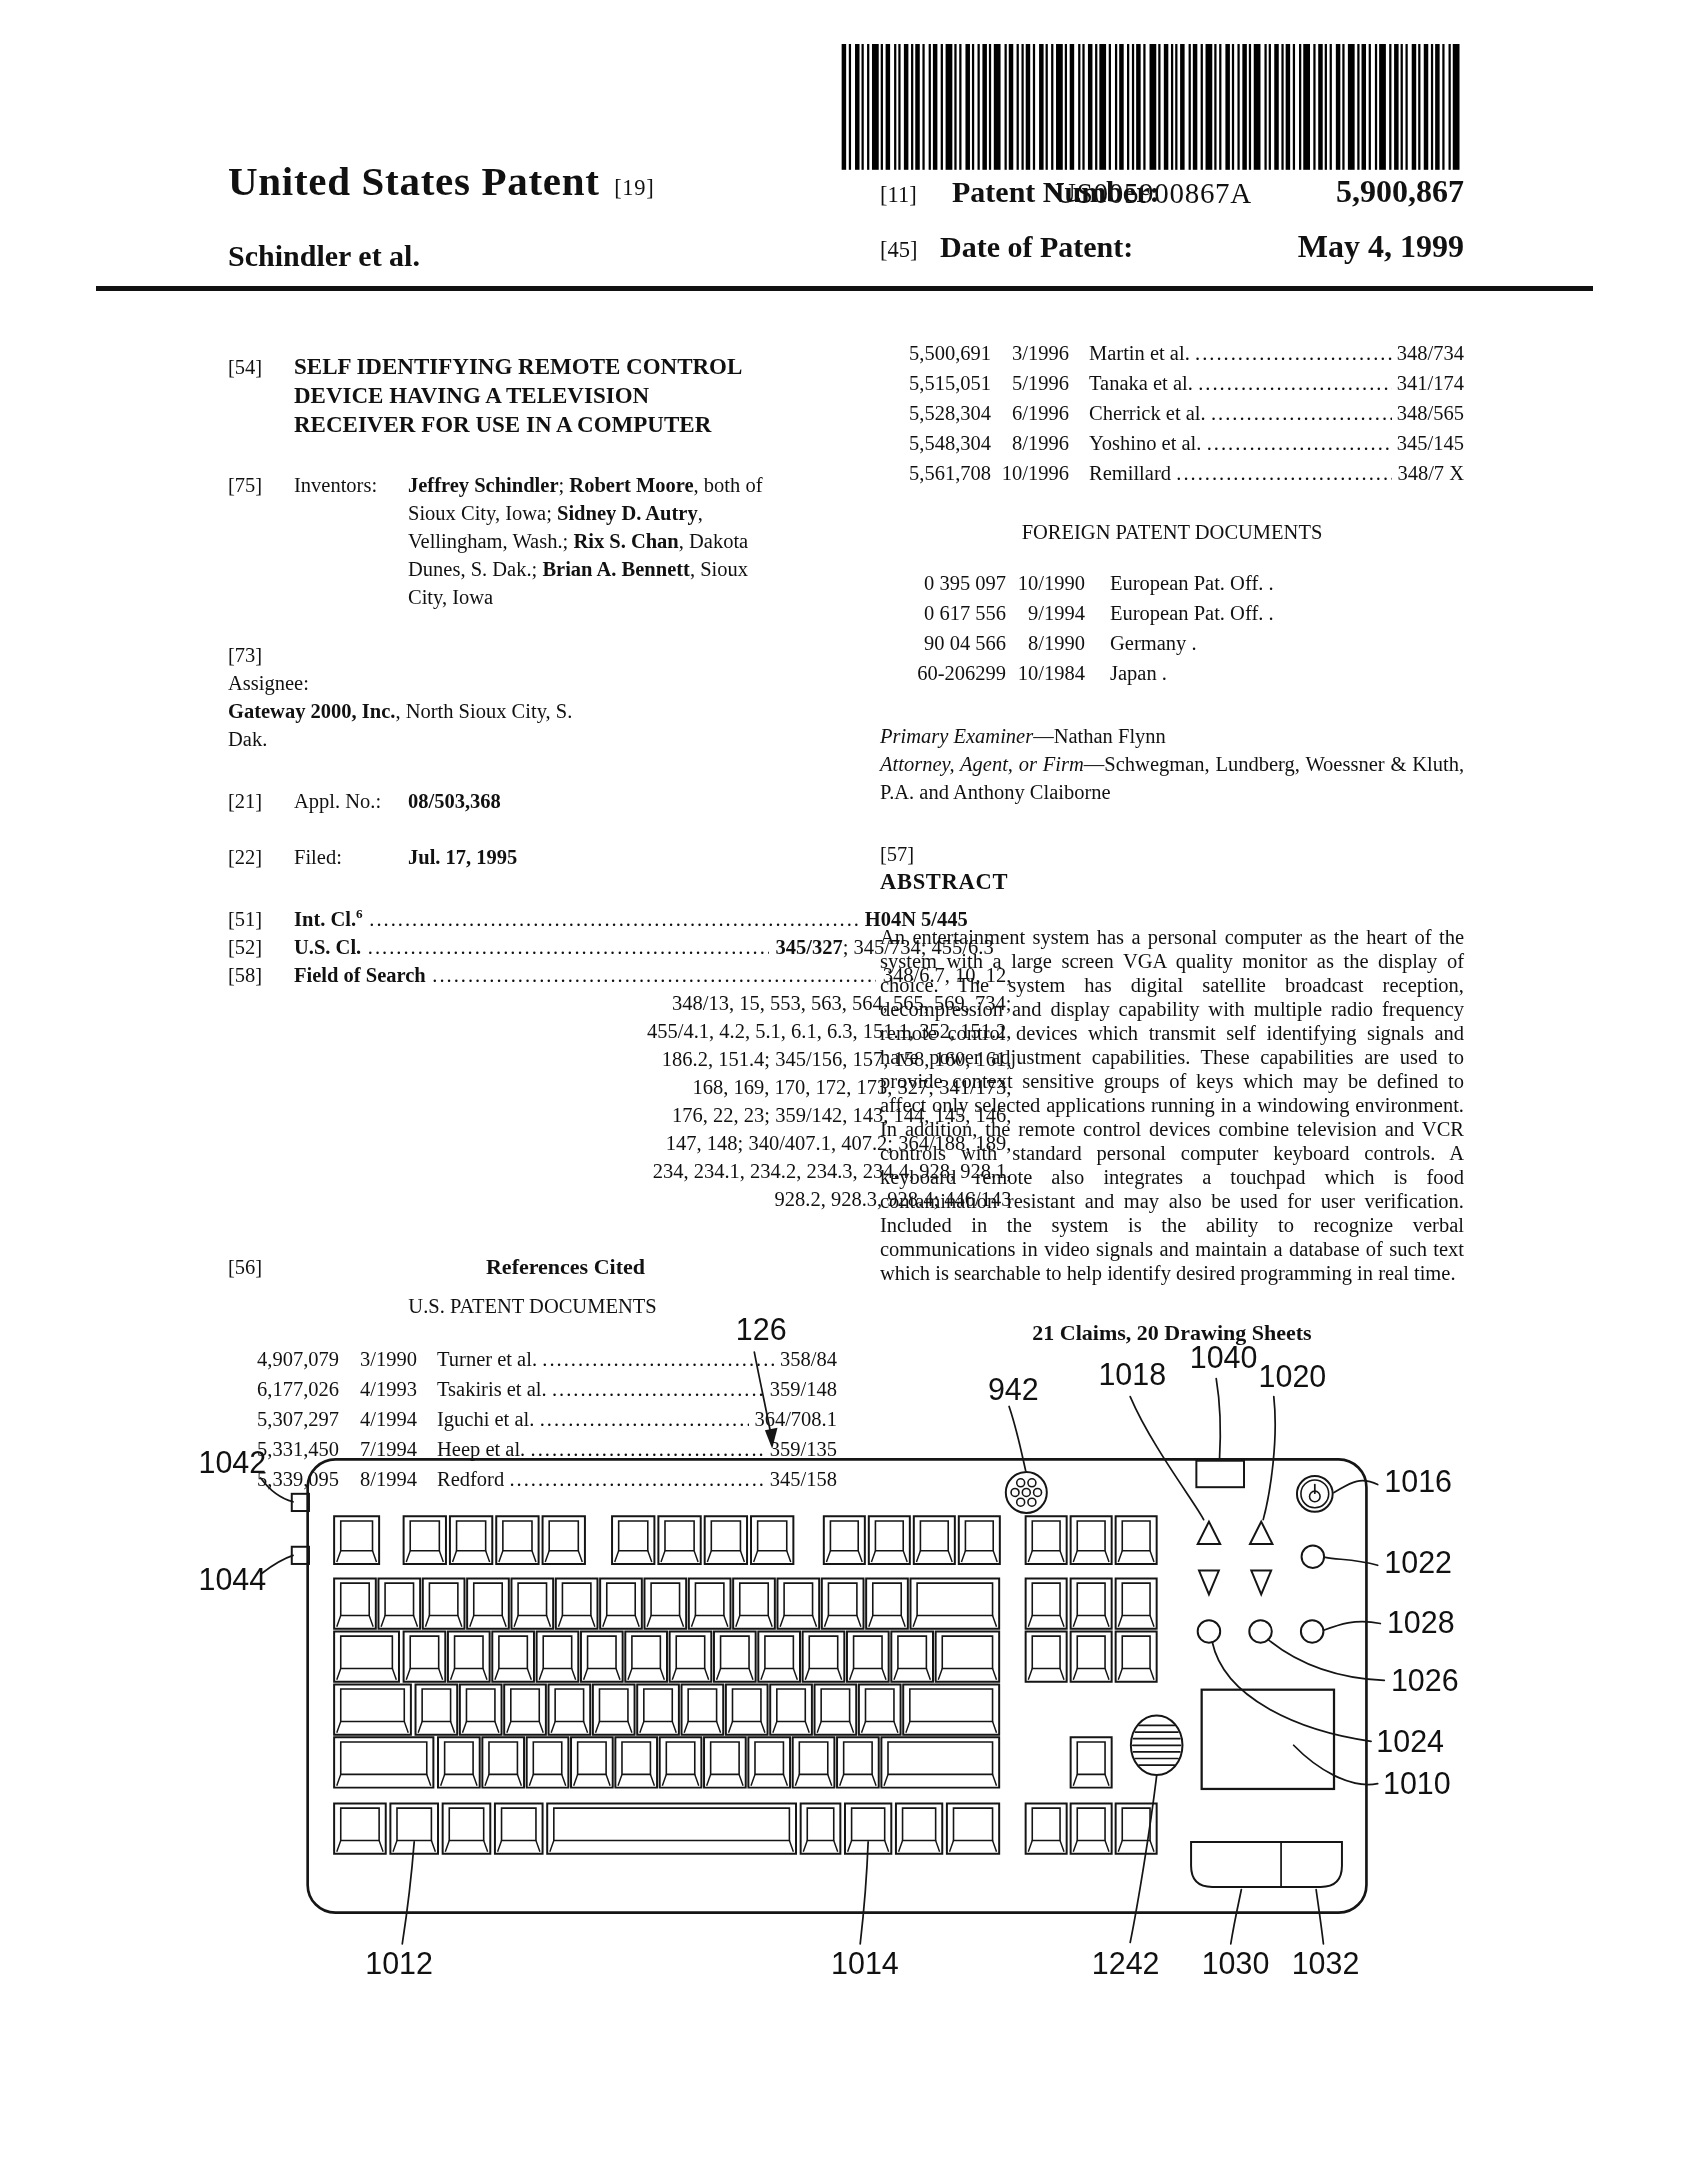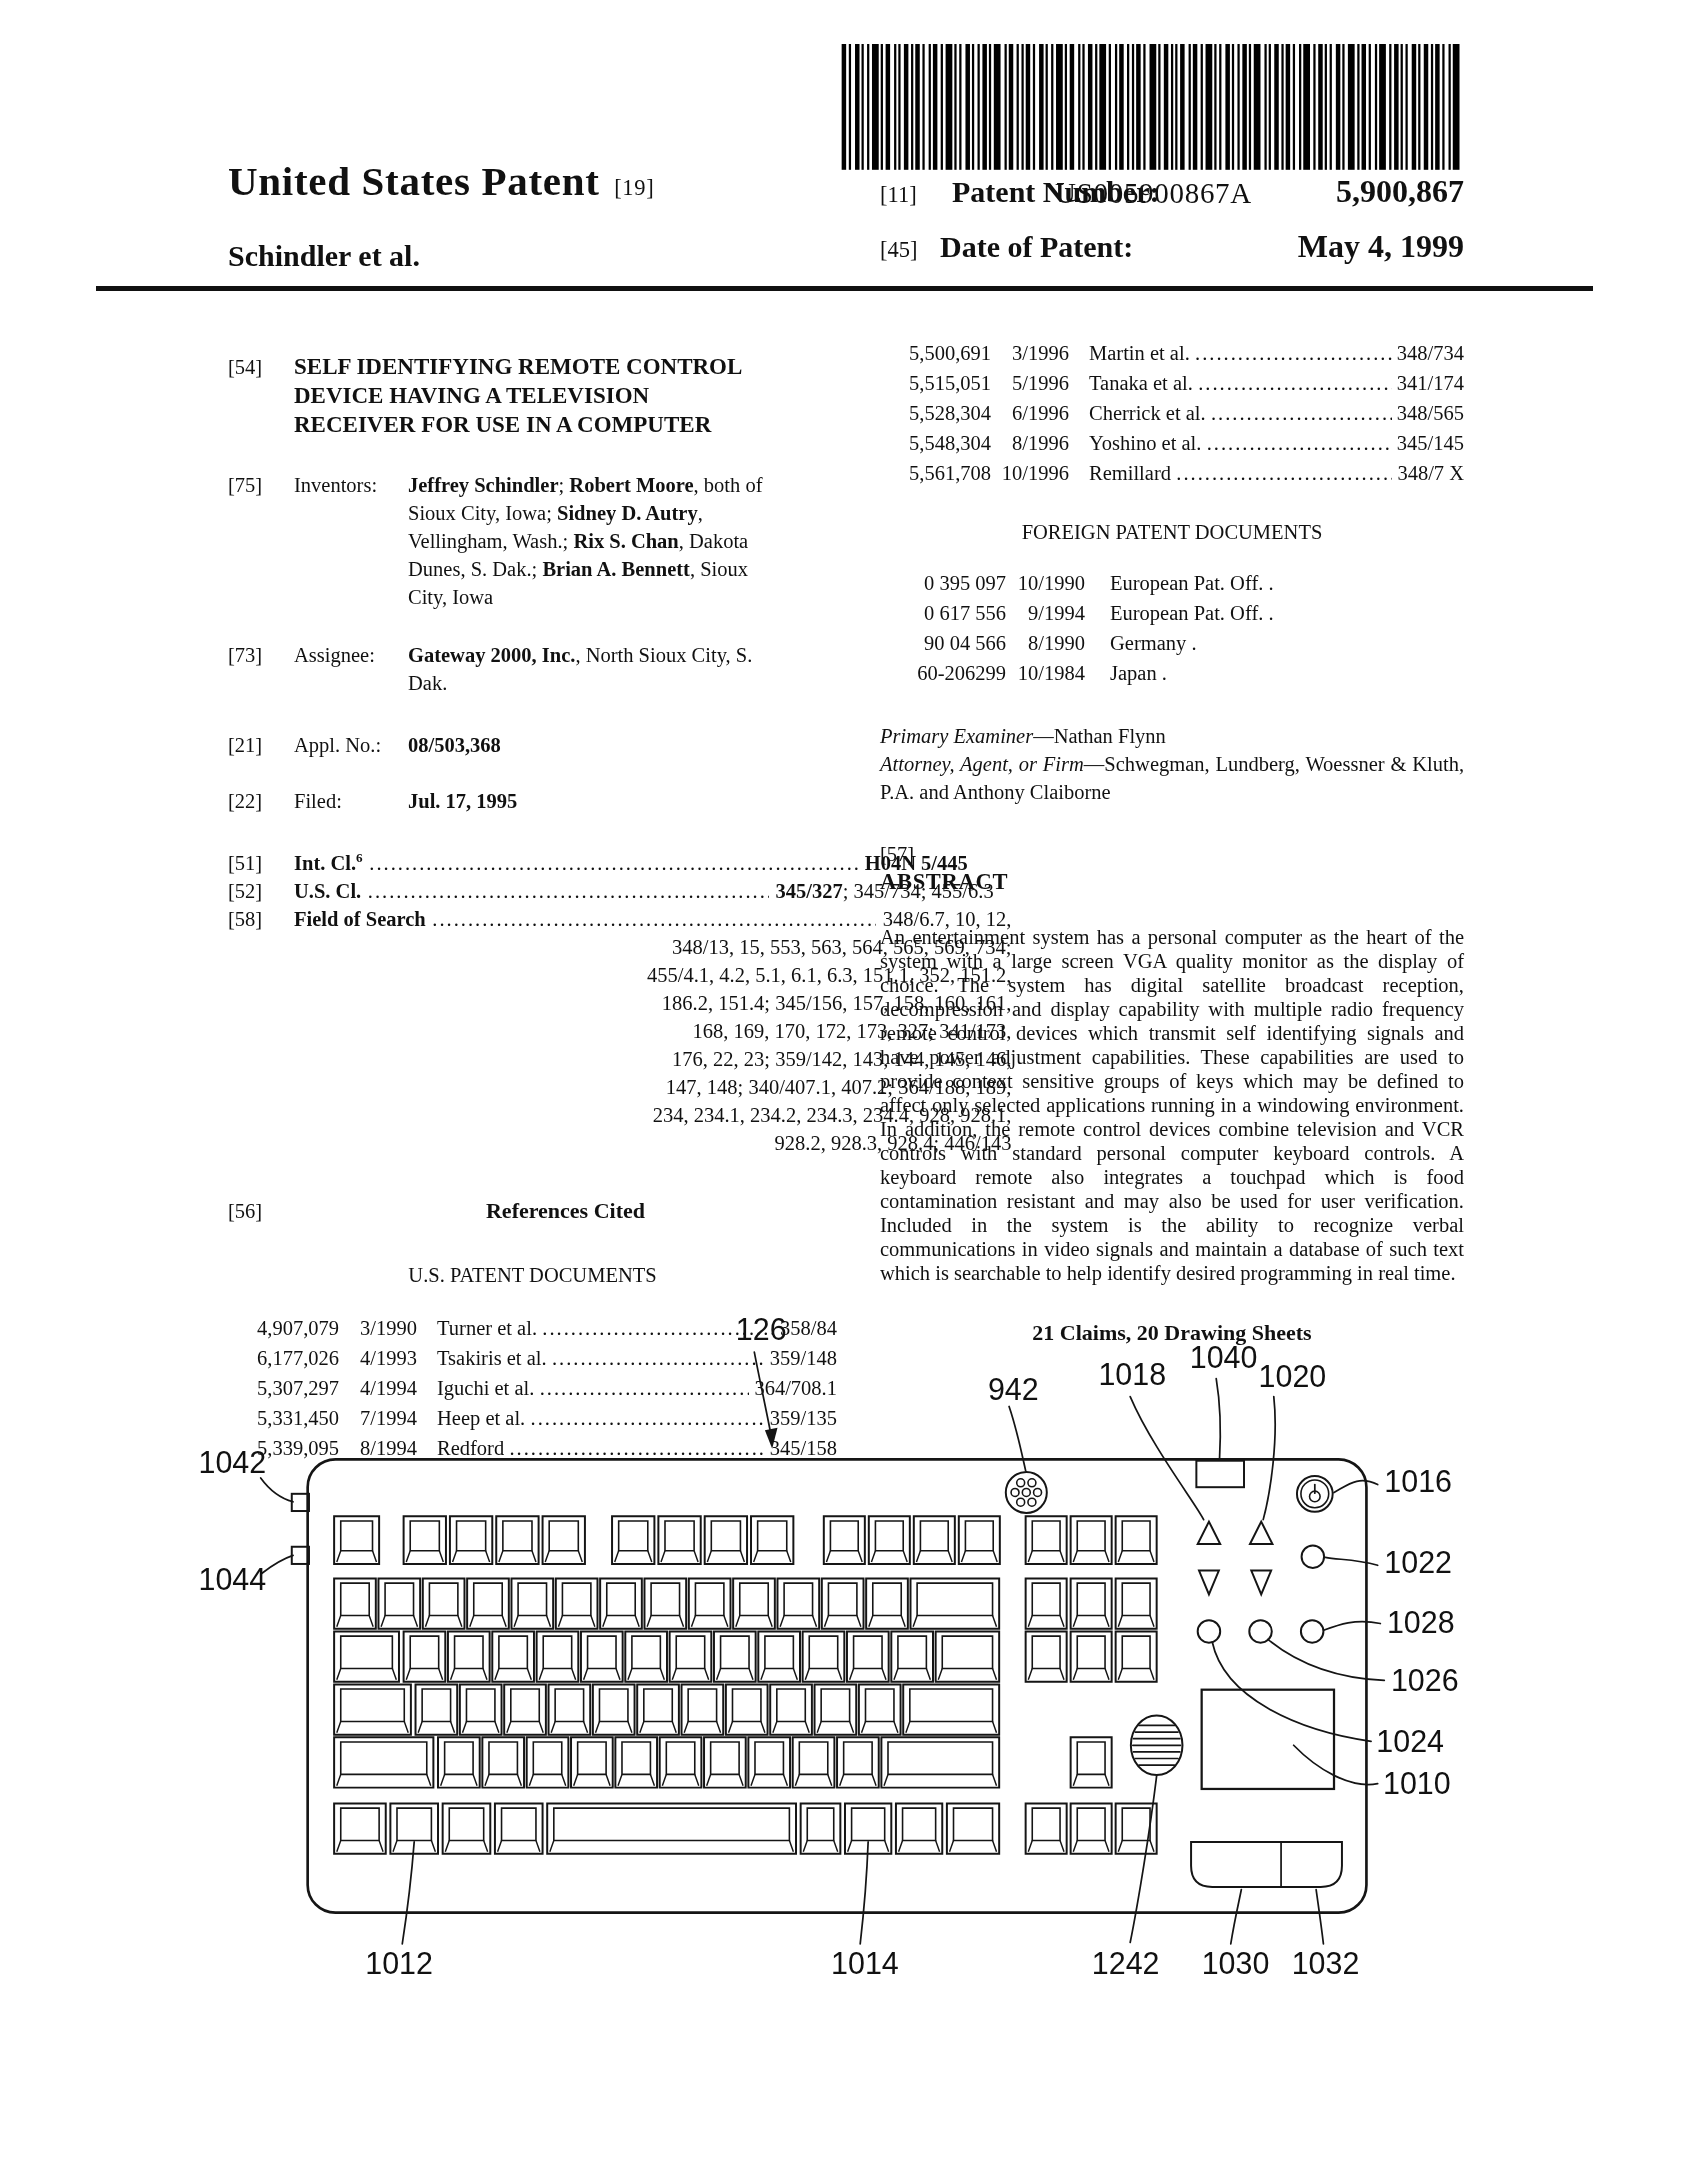--- a/index.html
+++ b/index.html
@@ -190,21 +190,21 @@
     <span class="tag">[54]</span>
     <span class="val b" style="max-width:463px;font-size:23px;line-height:29px;">SELF IDENTIFYING REMOTE CONTROL DEVICE HAVING A TELEVISION RECEIVER FOR USE IN A COMPUTER</span>
   </div>
 
   <div class="bib" style="margin-top:32px;">
     <span class="tag">[75]</span>
     <span class="lab">Inventors:</span>
     <span class="val" style="max-width:370px;"><b>Jeffrey Schindler</b><span>; </span><b>Robert Moore</b><span>, both of Sioux City, Iowa; </span><b>Sidney D. Autry</b><span>, Vellingham, Wash.; </span><b>Rix S. Chan</b><span>, Dakota Dunes, S. Dak.; </span><b>Brian A. Bennett</b><span>, Sioux City, Iowa</span></span>
   </div>
 
-  <div class="bib" style="margin-top:30px;">
+  <div class="bib" style="margin-top:30px;flex-direction:column;">
     <span class="tag">[73]</span>
     <span class="lab">Assignee:</span>
     <span class="val" style="max-width:370px;"><b>Gateway 2000, Inc.</b><span>, North Sioux City, S. Dak.</span></span>
   </div>
 
   <div class="bib" style="margin-top:34px;">
     <span class="tag">[21]</span>
     <span class="lab">Appl. No.:</span>
     <span class="val b">08/503,368</span>
   </div>
@@ -251,21 +251,21 @@
         <div>234, 234.1, 234.2, 234.3, 234.4, 928, 928.1,</div>
         <div>928.2, 928.3, 928.4; 446/143</div>
       </div>
     </span>
   </div>
 
   <div class="bib" style="margin-top:40px;">
     <span class="tag">[56]</span>
     <span class="val ctr b" style="font-size:22px;">References Cited</span>
   </div>
-  <div class="ctr" style="margin-top:36px;">U.S. PATENT DOCUMENTS</div>
+  <div class="ctr" style="margin-top:11px;">U.S. PATENT DOCUMENTS</div>
 
   <div style="margin-top:24px;">
     <div class="cit">
         <span class="n">4,907,079</span>
         <span class="d">3/1990</span>
         <span class="a">Turner et al.</span>
         <span class="dt"></span>
         <span class="c">358/84</span>
       </div>
     <div class="cit">

